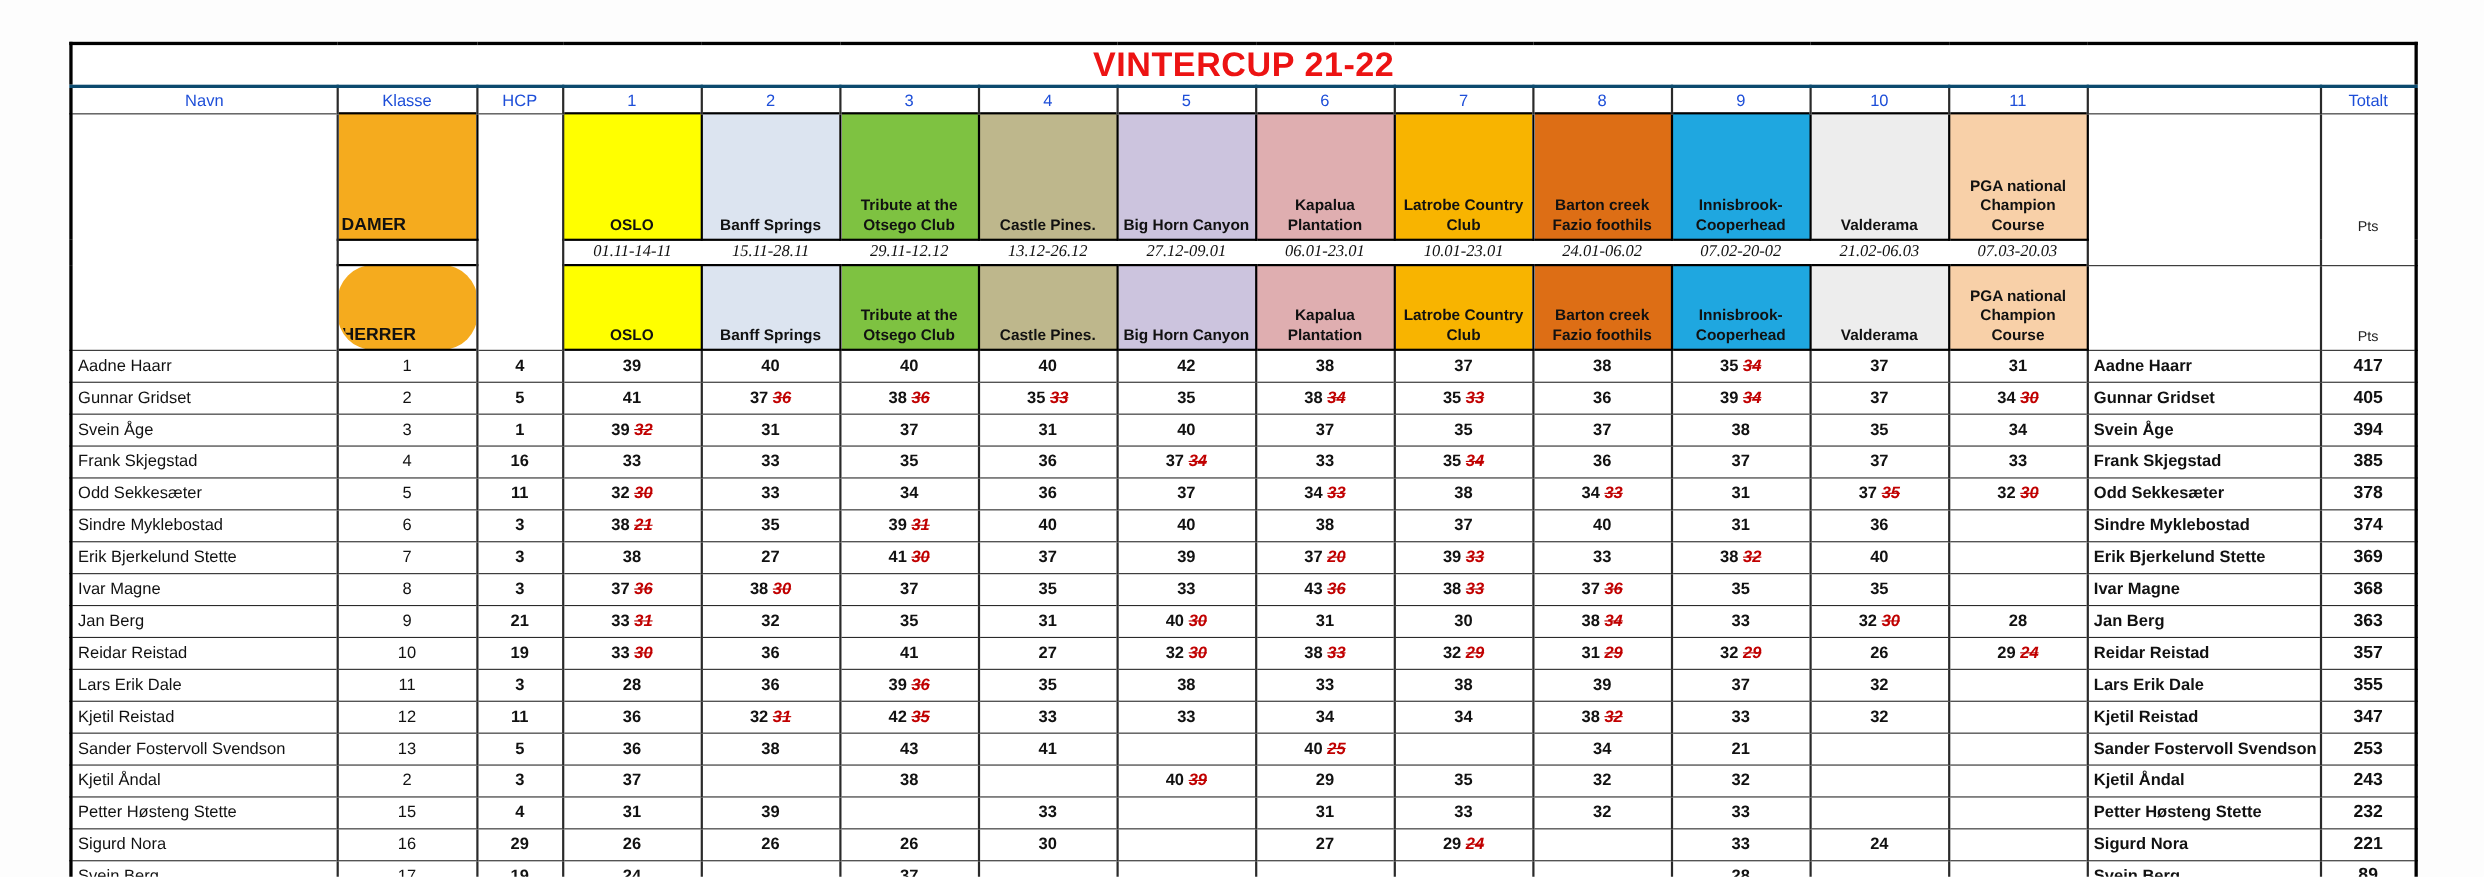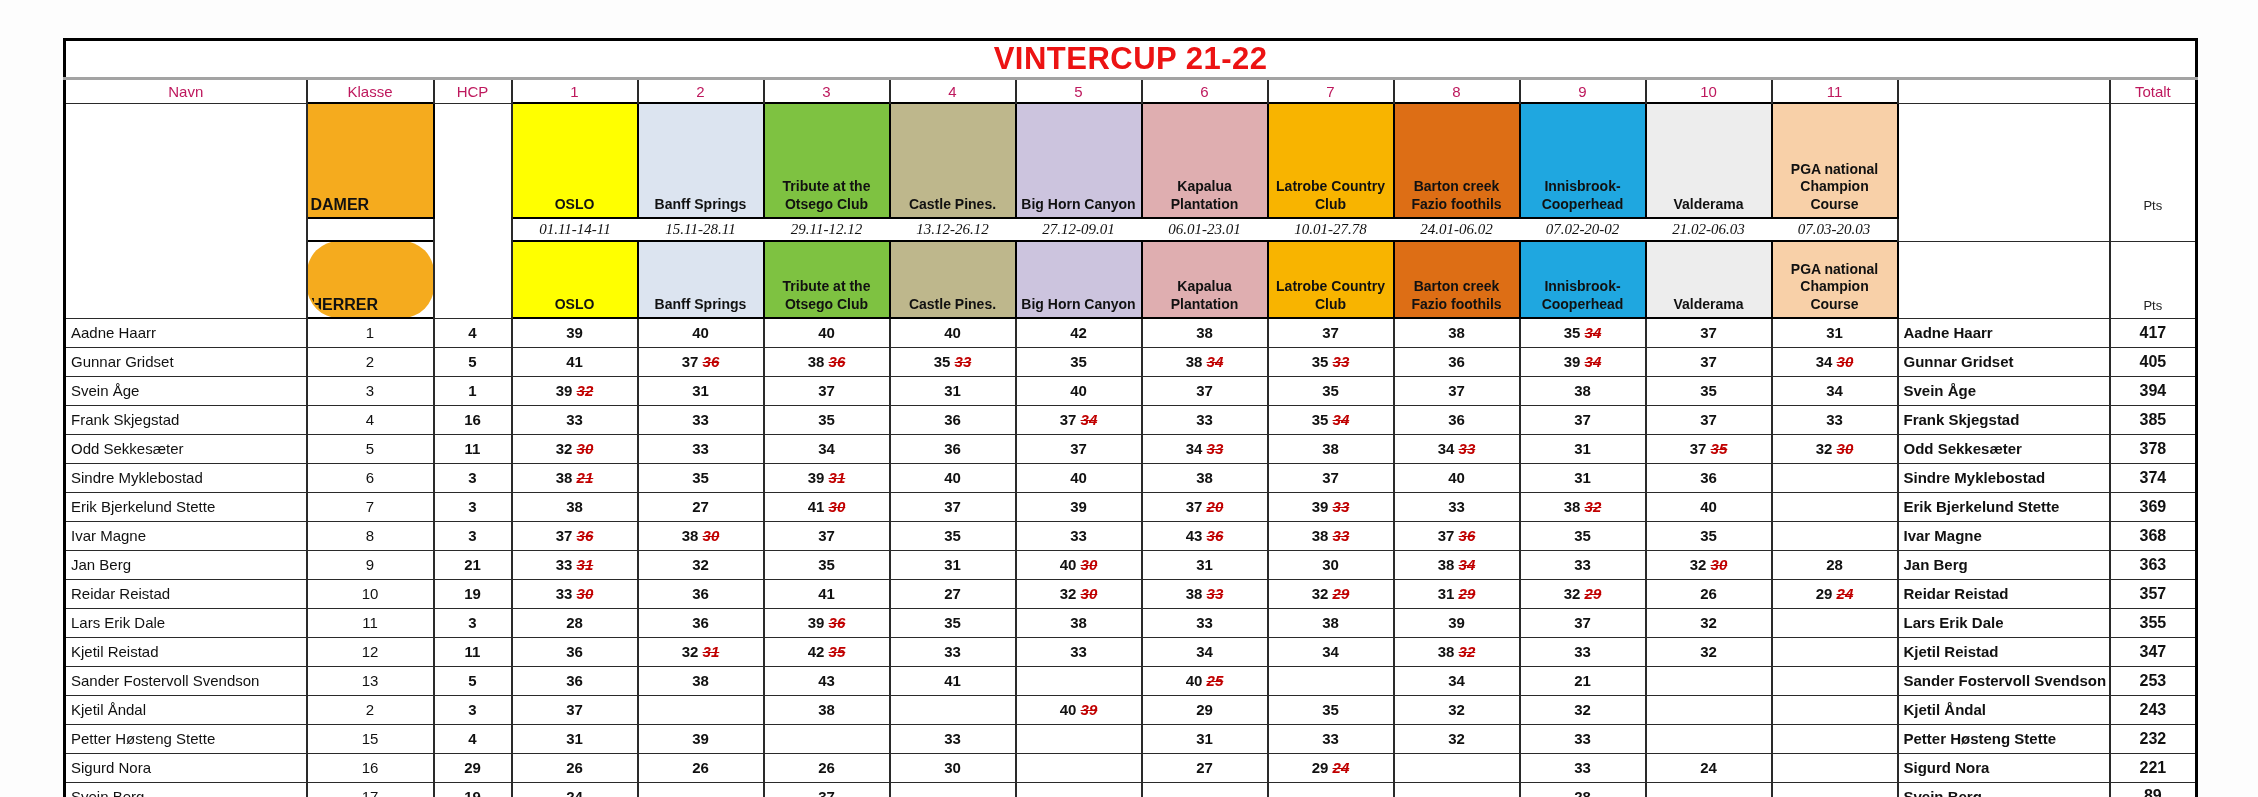--- a/index.html
+++ b/index.html
@@ -1,24 +1,24 @@
 <!DOCTYPE html>
 <html><head>
 <meta charset="utf-8">
 <style>
   html,body{margin:0;padding:0;background:#fdfdfd;}
   body{width:2258px;height:797px;position:relative;font-family:"Liberation Sans",sans-serif;color:#111;}
   .sheet{position:absolute;left:63px;top:38px;}
   table{border-collapse:collapse;table-layout:fixed;width:2132px;border:3px solid #000;background:#fff;}
   td{border:1px solid #2a2a2a;border-left-width:2px;border-right-width:2px;padding:0 3px;overflow:hidden;white-space:nowrap;font-size:15px;vertical-align:middle;}
   
-  .title-row td{border-bottom:3px solid #a3a3a3;height:30px;margin-left:44px;}
+  .title-row td{border-bottom:3px solid #0c4a6e;height:30px;margin-left:44px;}
   .title{color:#EC1313;font-weight:bold;font-size:31px;text-align:center;letter-spacing:.5px;}
   
-  .head-row td{color:#be185d;text-align:center;font-size:15px;height:22px;}
+  .head-row td{color:#1d4ed8;text-align:center;font-size:15px;height:22px;}
   
   .damer-row{height:115px;}
   .dates-row{height:23px;}
   .herrer-row{height:77px;}
   .group-cell{font-weight:bold;vertical-align:bottom;border:2px solid #000;font-size:16px;padding-bottom:3px;}
   .course-cell{font-weight:bold;text-align:center;vertical-align:bottom;border:2px solid #000;font-size:14px;line-height:1.25;padding:2px 2px 4px;white-space:normal;}
   .date-cell{border-left:none;border-right:none;text-align:center;font-style:italic;font-size:15px;font-family:"Liberation Serif",serif;margin-left:20px;}
   .pts-cell{text-align:center;font-size:13px;color:#222;}
   .pts-mid{vertical-align:bottom;padding-bottom:28px;}
   .pts-bottom{vertical-align:bottom;padding-bottom:5px;}
@@ -97,21 +97,21 @@
       <td rowspan="2" class="pts-cell pts-mid">Pts</td>
     </tr>
     <tr class="dates-row">
       <td></td>
       <td class="date-cell">01.11-14-11</td>
       <td class="date-cell">15.11-28.11</td>
       <td class="date-cell">29.11-12.12</td>
       <td class="date-cell">13.12-26.12</td>
       <td class="date-cell">27.12-09.01</td>
       <td class="date-cell">06.01-23.01</td>
-      <td class="date-cell">10.01-27.78</td>
+      <td class="date-cell">10.01-23.01</td>
       <td class="date-cell">24.01-06.02</td>
       <td class="date-cell">07.02-20-02</td>
       <td class="date-cell">21.02-06.03</td>
       <td class="date-cell">07.03-20.03</td>
     </tr>
     <tr class="herrer-row">
       <td class="group-cell" style="background-color: rgb(245, 171, 30); border-radius: 32px;">HERRER</td>
       <td class="course-cell" style="background-color: rgb(255, 255, 0);">OSLO</td>
       <td class="course-cell" style="background-color: rgb(220, 228, 240);">Banff Springs</td>
       <td class="course-cell" style="background-color: rgb(126, 194, 65);">Tribute at the Otsego Club</td>

